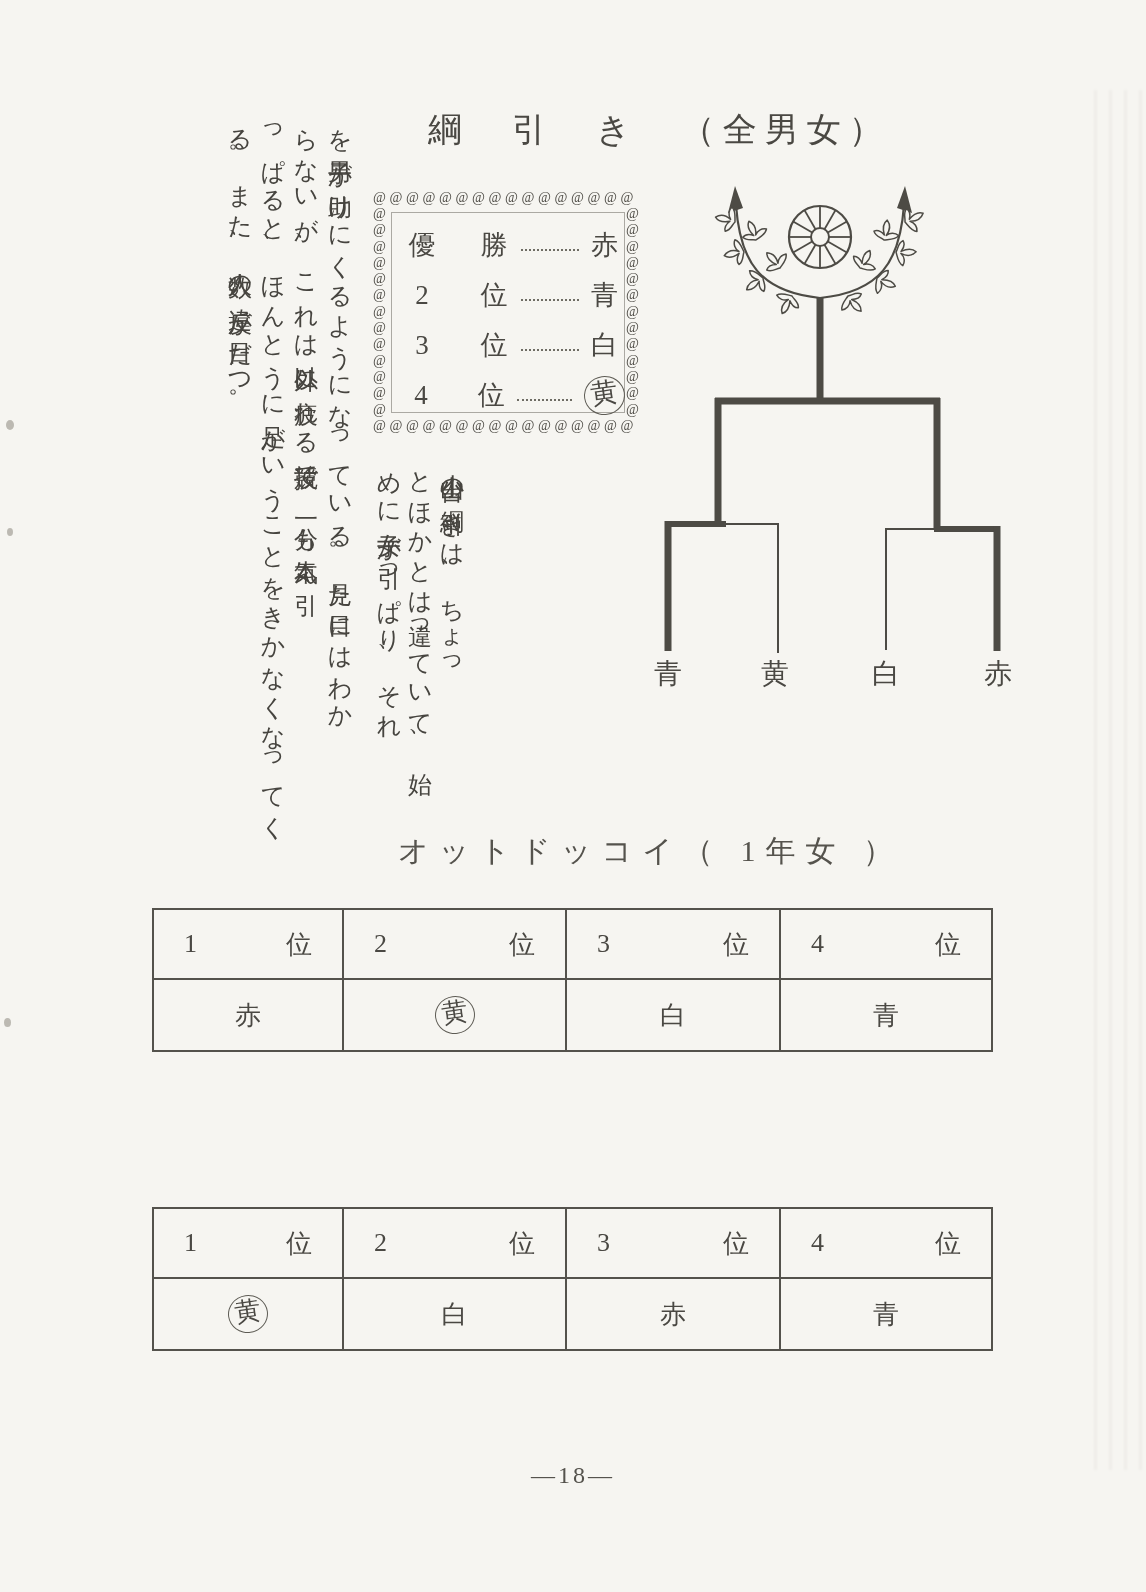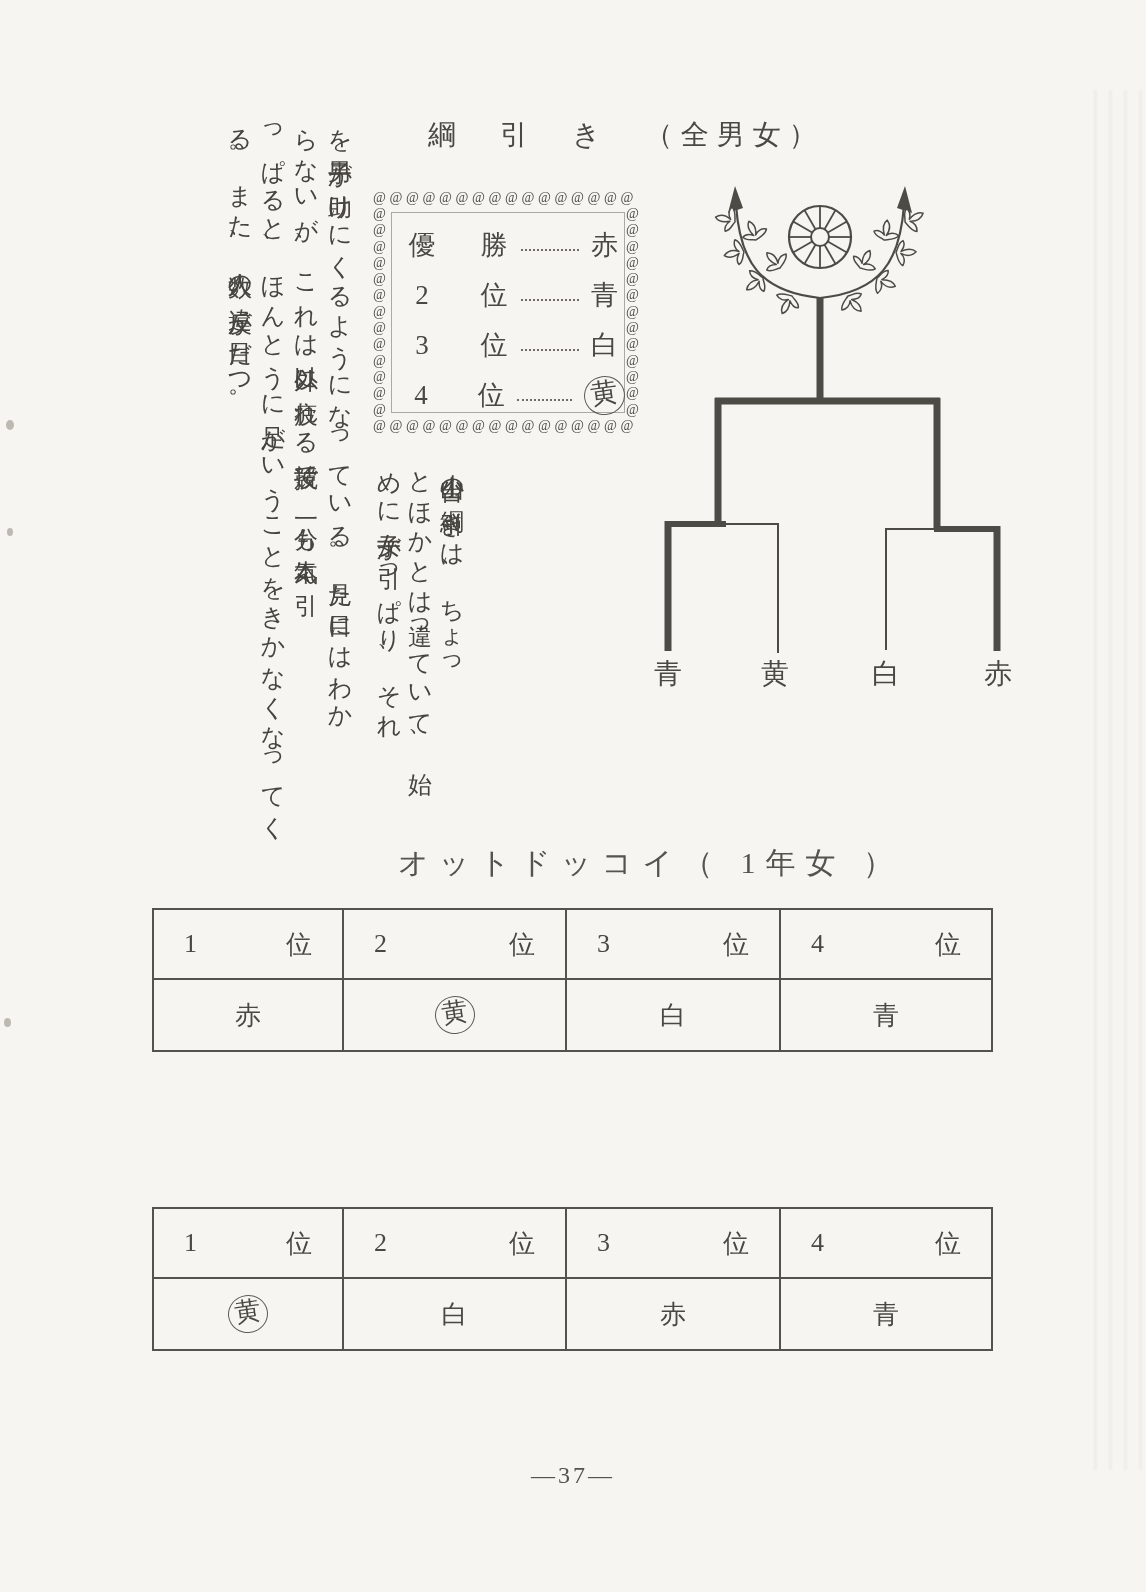--- a/index.html
+++ b/index.html
@@ -7,22 +7,22 @@
     position:relative;
     width:1146px;height:1592px;
     margin:0 auto;
     background:#f6f5f1;
     overflow:hidden;
     font-family:"Liberation Serif","DejaVu Serif",serif;
     color:#44423d;
   }
   
   .h-title{position:absolute;white-space:nowrap;color:#4a4843;}
-  .main-title{left:428px;top:116px;font-size:28px;letter-spacing:8px;}
-  .otto-title{left:398px;top:831px;font-size:30px;letter-spacing:10px;color:#55534d;margin-top:12px;}
+  .main-title{left:428px;top:107px;font-size:34px;letter-spacing:8px;}
+  .otto-title{left:398px;top:831px;font-size:30px;letter-spacing:10px;color:#55534d;}
   .mara-title{left:413px;top:1118px;font-size:30px;letter-spacing:7px;color:#55534d;}
   
   .at-box{position:absolute;left:373px;top:189px;width:266px;color:#504e48;}
   .at-row{font-size:14px;letter-spacing:3.6px;line-height:17px;white-space:nowrap;}
   .at-middle{display:flex;justify-content:space-between;height:211px;position:relative;}
   .at-col{width:17px;font-size:14px;line-height:16.3px;word-break:break-all;overflow:hidden;}
   .at-col.right{text-align:right;}
   .inner-rect{position:absolute;left:18px;top:6px;right:14px;bottom:4px;border:1px solid rgba(110,106,98,.55);}
   .at-content{position:absolute;left:18px;top:6px;right:14px;bottom:4px;padding-top:8px;}
   .result-row{height:50px;display:flex;align-items:center;font-size:27px;color:#4a4843;}
@@ -240,20 +240,20 @@
       </div>
       <div class="tcell v">
         <span>赤</span>
       </div>
       <div class="tcell v">
         <span>青</span>
       </div>
     </div>
   </div>
 
-  <div class="page-num">—37—</div>
+  <div class="page-num">—18—</div>
 
   <div class="speck" style="left:6px;top:420px;width:8px;height:10px;"></div>
   <div class="speck" style="left:7px;top:528px;width:6px;height:8px;"></div>
   <div class="speck" style="left:4px;top:1018px;width:7px;height:9px;"></div>
   <div class="bleed"></div>
 
 </div>
 
 </body></html>

